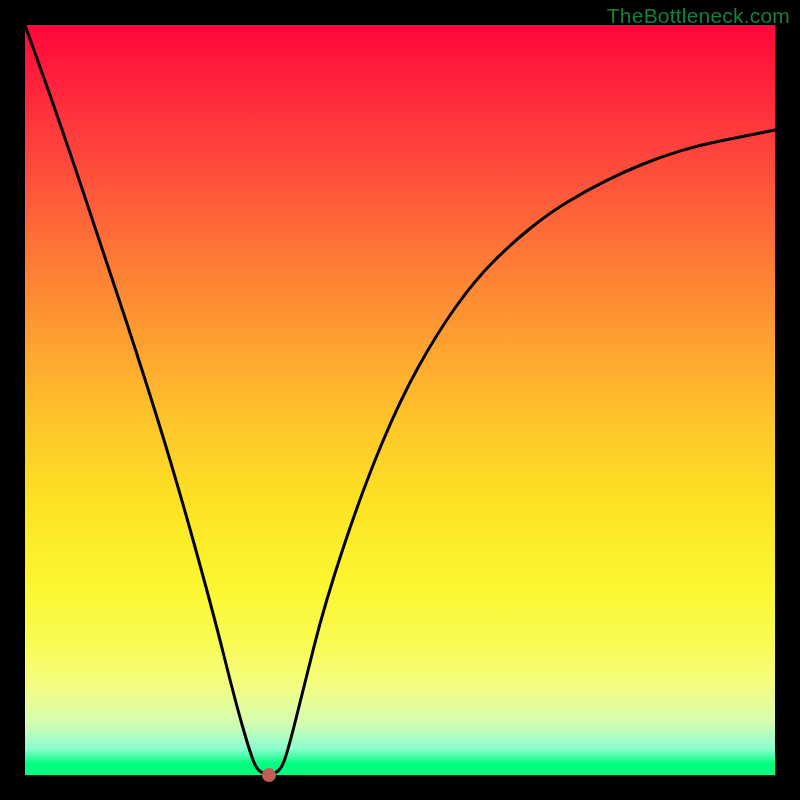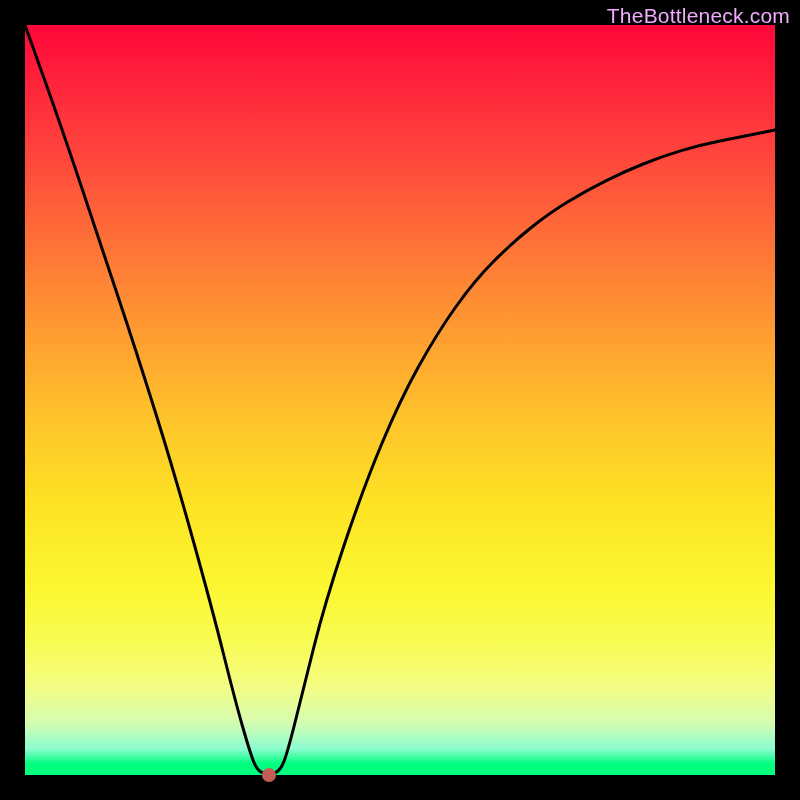--- a/index.html
+++ b/index.html
@@ -25,21 +25,21 @@
       #8cfdd0 96.5%,
       #00ff7f 98.5%,
       #00ff7f 100%
     );
   }
 
   .watermark {
     position: absolute;
     top: 4px;
     right: 10px;
-    color: #f0abfc;
+    color: #15803d;
     font-size: 21px;
     font-weight: 500;
     letter-spacing: 0.2px;
     z-index: 5;
   }
 
   .curve-svg {
     position: absolute;
     left: 0; top: 0;
     width: 100%; height: 100%;

